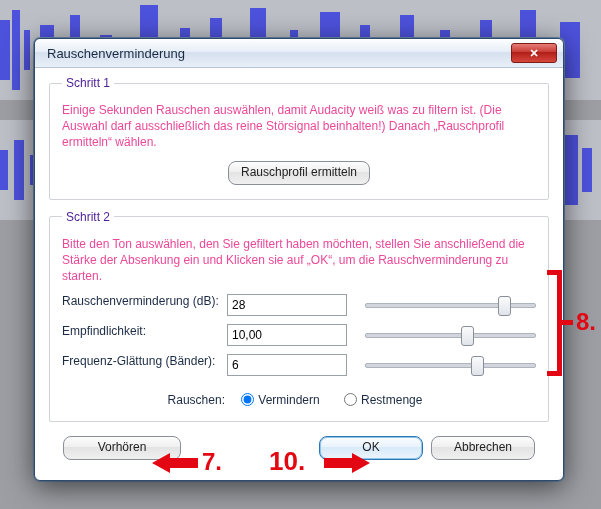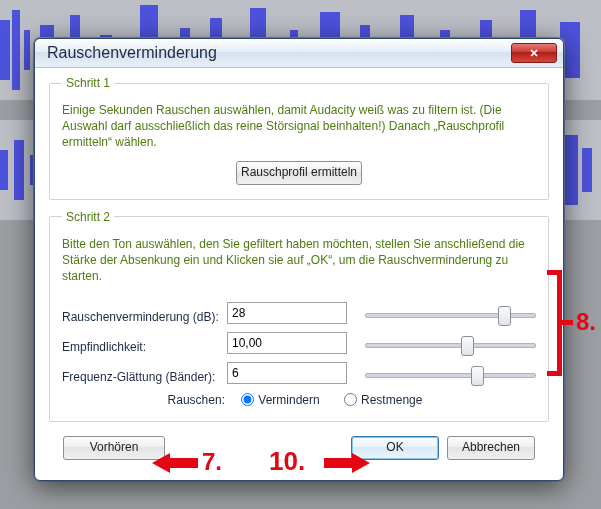--- a/index.html
+++ b/index.html
@@ -3,30 +3,30 @@
 <meta charset="utf-8">
 <style>
 html,body{margin:0;padding:0;width:601px;height:509px;font-family:"Segoe UI",Tahoma,sans-serif;font-size:12px;overflow:hidden}
 .bg{width:601px;height:509px;background:#9c9ea3;position:relative}
 .wave{position:absolute;left:0;height:100px;width:601px;overflow:hidden}
 .wave1{top:0}
 .wave2{top:120px}
 .wave svg{width:100%;height:100%}
 .dialog{position:absolute;left:34px;top:38px;width:528px;height:441px;background:#fff;border:1px solid #2f4a6b;border-radius:6px;box-shadow:0 6px 28px rgba(0,0,0,.6),0 0 0 1px #6e8db3}
 .titlebar{height:28px;background:linear-gradient(#fdfefe,#e7eef7 45%,#d5e0ee 46%,#e8eff8);border-radius:6px 6px 0 0;display:flex;align-items:center;padding:0 6px 0 12px;border-bottom:1px solid #b5c3d4}
-.titlebar .title{flex:1;color:#1b2b44;font-size:16px}
+.titlebar .title{flex:1;color:#1b2b44;font-size:13px}
 .closebtn{width:44px;height:18px;border-radius:3px;background:linear-gradient(#e67b77,#c83b33 45%,#b01f17 46%,#d5463d);border:1px solid #7e1c16;display:flex;align-items:center;justify-content:center;color:#fff;font-weight:bold;font-size:11px;cursor:pointer}
 .body{padding:8px 14px 12px 14px}
 fieldset{border:1px solid #d0d4da;border-radius:2px;margin:0 0 10px 0;padding:8px 12px 14px 12px}
-legend{padding:0 4px;color:#4d7c0f}
-.instr{color:#4d7c0f;line-height:1.35;margin:4px 0 10px 0}
+legend{padding:0 4px;color:#4c1d95}
+.instr{color:#ec4899;line-height:1.35;margin:4px 0 10px 0}
 .centered{text-align:center}
-.btn{display:inline-block;min-width:92px;height:22px;line-height:20px;padding:0 4px;border:1px solid #8a8f97;border-radius:3px;background:linear-gradient(#fdfdfd,#efefef 45%,#e3e3e3 46%,#f0f0f0);color:#222;text-align:center;cursor:pointer;font-size:12px}
+.btn{display:inline-block;min-width:92px;height:22px;line-height:20px;padding:0 12px;border:1px solid #8a8f97;border-radius:8px;background:linear-gradient(#fdfdfd,#efefef 45%,#e3e3e3 46%,#f0f0f0);color:#222;text-align:center;cursor:pointer;font-size:12px}
 .btn.primary{border-color:#2c78b5;box-shadow:0 0 0 1px #8fc3ea inset;background:linear-gradient(#fbfdff,#e9f3fc 45%,#d7e9f8 46%,#ecf5fd)}
-.row{display:flex;align-items:flex-end;height:30px}
+.row{display:flex;align-items:flex-start;height:30px}
 .row .lbl{width:165px;color:#1b2b44}
 .row input[type=text]{width:110px;height:18px;border:1px solid #9aa0a8;padding:1px 4px;font-family:Liberation Sans, sans-serif;font-size:12px}
 .slider{flex:1;margin-left:18px;position:relative;height:20px}
 .track{position:absolute;left:0;right:0;top:9px;height:3px;background:#d2d6dc;border:1px solid #aeb4bd;border-radius:2px}
 .thumb{position:absolute;top:2px;width:11px;height:18px;background:linear-gradient(#fafbfc,#e0e4ea);border:1px solid #8a8f97;border-radius:3px}
 .radios{text-align:center;margin-top:6px;color:#1b2b44}
 .radios label{margin:0 8px}
 .radios input{vertical-align:-2px;margin-right:4px}
 .footer{display:flex;align-items:flex-start;padding:4px 14px 0 14px}
 .footer .spacer{flex:1}

